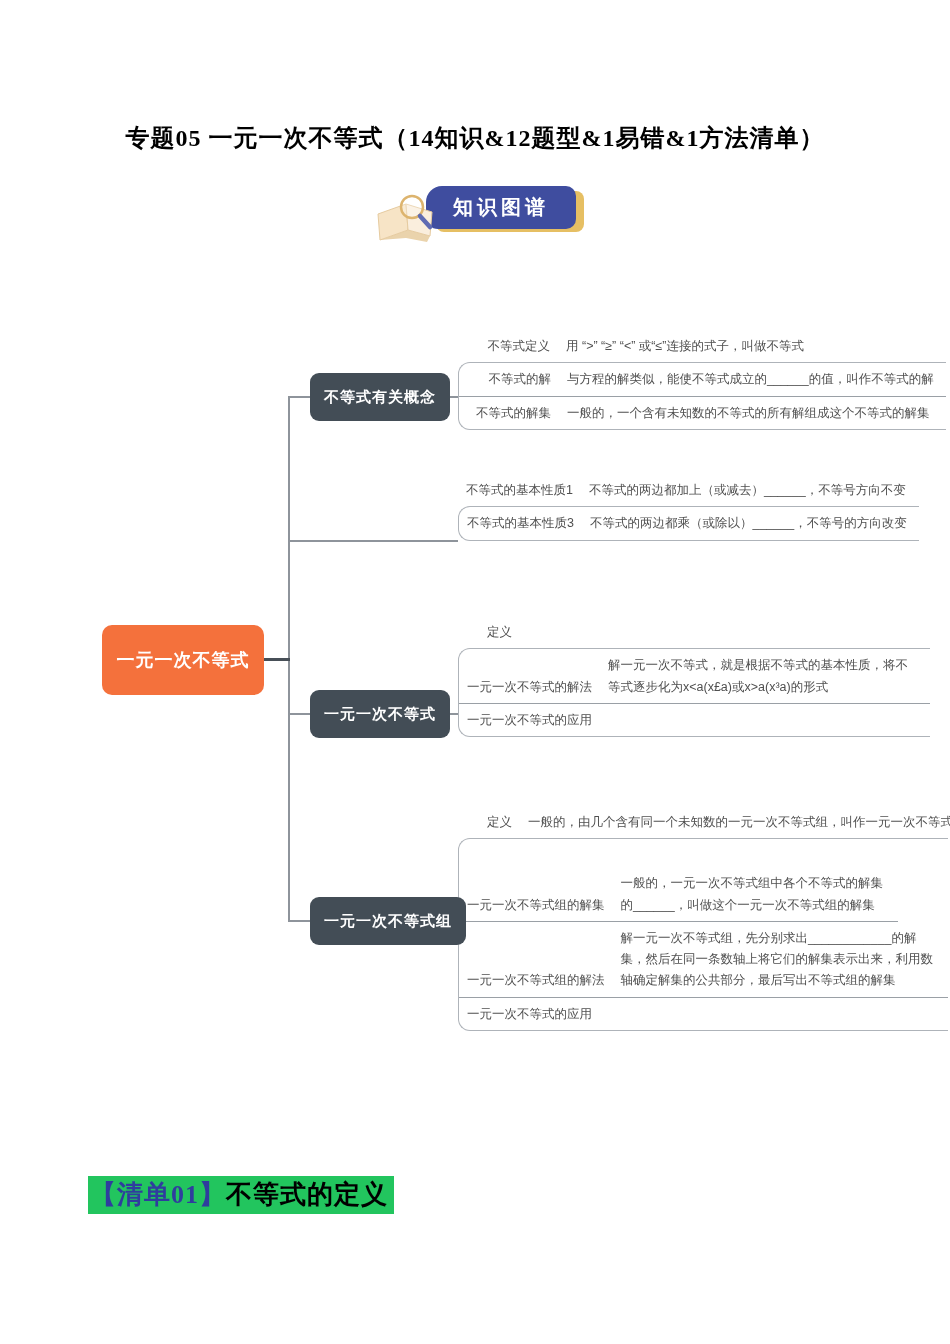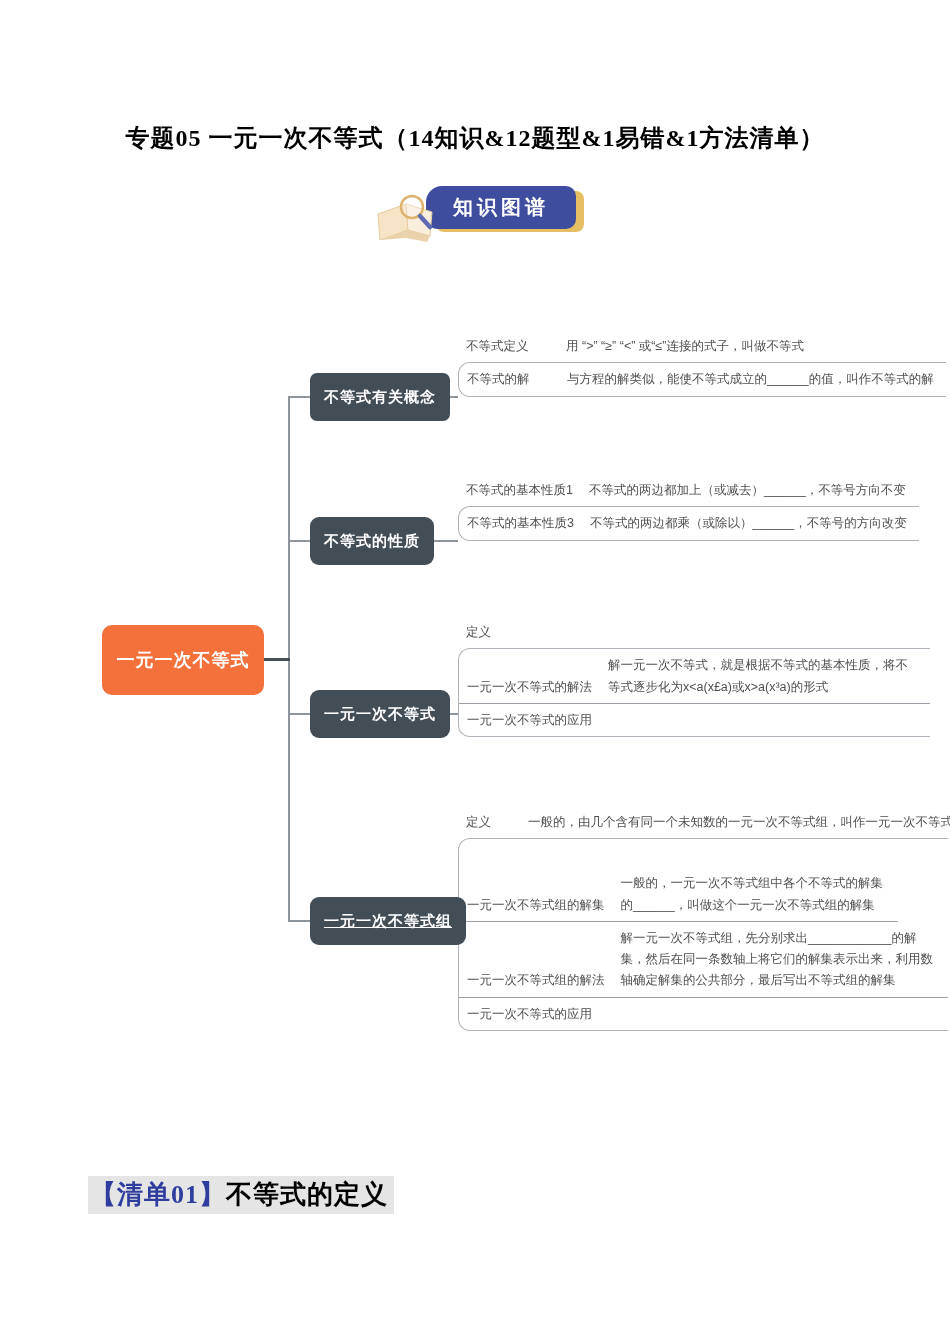--- a/index.html
+++ b/index.html
@@ -26,35 +26,35 @@
   .rootstub{position:absolute;background:#474f57;}
   .rootnode{position:absolute;left:102px;top:625px;width:162px;height:70px;
     background:#f4713c;border-radius:10px;color:#fff;font-size:18px;font-weight:bold;
     text-align:center;line-height:70px;letter-spacing:1px;z-index:3;}
   .bnode{position:absolute;background:#434d56;color:#fff;font-size:15px;font-weight:bold;
     padding:0 14px;height:48px;line-height:48px;border-radius:9px;letter-spacing:1px;
     white-space:nowrap;z-index:3;}
 
   .group{position:absolute;font-size:12.5px;color:#4f4f4f;line-height:1.7;}
   .row{display:flex;align-items:flex-end;padding:6px 12px 5px 8px;width:max-content;}
-  .row .lb{white-space:nowrap;margin-right:16px;font-weight:500;}
+  .row .lb{white-space:nowrap;margin-right:16px;font-weight:500;text-align:right;}
   .row .ds{font-weight:400;}
   .sub{border:1.3px solid #aeb3b9;border-right:none;border-radius:12px 0 0 12px;
     width:max-content;min-width:330px;}
   .sub .row{border-bottom:1px solid #9aa0a6;}
   .sub .row:last-child{border-bottom:none;}
   .w84{display:inline-block;min-width:84px;}
   .w46{display:inline-block;min-width:46px;}
   .mw272{max-width:272px;}
   .mw310{max-width:310px;}
   .mw265{max-width:265px;margin-top:28px;}
   .mw315{max-width:315px;}
 
   
-  .section-head{position:absolute;left:88px;top:1176px;background:#e5e5e5;
+  .section-head{position:absolute;left:88px;top:1176px;background:#22c55e;
     font-family:"Liberation Serif","DejaVu Serif",serif;font-weight:bold;
     font-size:26px;letter-spacing:1px;padding:1px 6px 2px 2px;white-space:nowrap;}
   .section-head .tag{color:#2f3d9e;}
   .section-head .stitle{color:#000;}
 </style>
 </head>
 <body>
 
 <div id="page">
 
@@ -76,34 +76,37 @@
 
   <div class="line" style="left:288px;top:397px;width:2px;height:525px;"></div>
   <div class="line" style="left:288px;top:396px;width:170px;height:2px;"></div>
   <div class="line" style="left:288px;top:540px;width:170px;height:2px;"></div>
   <div class="line" style="left:288px;top:713px;width:170px;height:2px;"></div>
   <div class="line" style="left:288px;top:920px;width:170px;height:2px;"></div>
   <div class="rootstub" style="left:260px;top:658px;width:30px;height:3px;"></div>
 
   <div class="rootnode">一元一次不等式</div>
 
-  <div class="bnode" style="left:310px;top:373px;border-radius:7px;">不等式有关概念</div>
-  <div class="bnode" style="left:310px;top:517px;">不等式的性质</div>
+  <div class="bnode" style="left:310px;top:373px;">不等式有关概念</div>
   <div class="bnode" style="left:310px;top:690px;">一元一次不等式</div>
-  <div class="bnode" style="left:310px;top:897px;text-decoration:underline;">一元一次不等式组</div>
+  <div class="bnode" style="left:310px;top:897px;">一元一次不等式组</div>
 
   <div class="group" style="left:458px;top:330px;">
     <div class="row">
       <span class="lb w84">不等式定义</span>
       <span class="ds">用 “&gt;” “≥” “&lt;” 或“≤”连接的式子，叫做不等式</span>
     </div>
     <div class="sub">
       <div class="row">
         <span class="lb w84">不等式的解</span>
         <span class="ds">与方程的解类似，能使不等式成立的______的值，叫作不等式的解</span>
+      </div>
+      <div class="row">
+        <span class="lb w84">不等式的解集</span>
+        <span class="ds">一般的，一个含有未知数的不等式的所有解组成这个不等式的解集</span>
       </div>
     </div>
   </div>
 
   <div class="group" style="left:458px;top:474px;">
     <div class="row">
       <span class="lb">不等式的基本性质1</span>
       <span class="ds">不等式的两边都加上（或减去）______，不等号方向不变</span>
     </div>
     <div class="sub">

